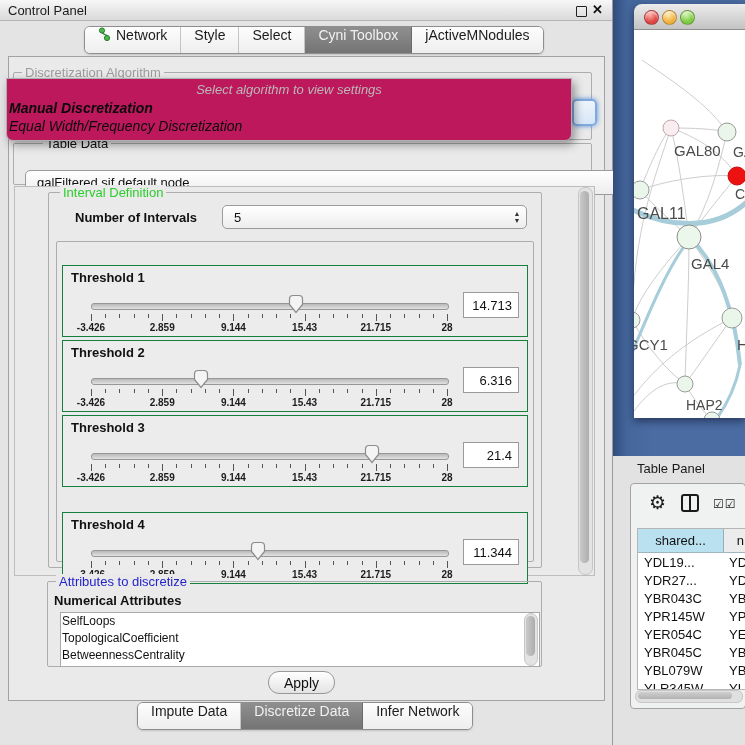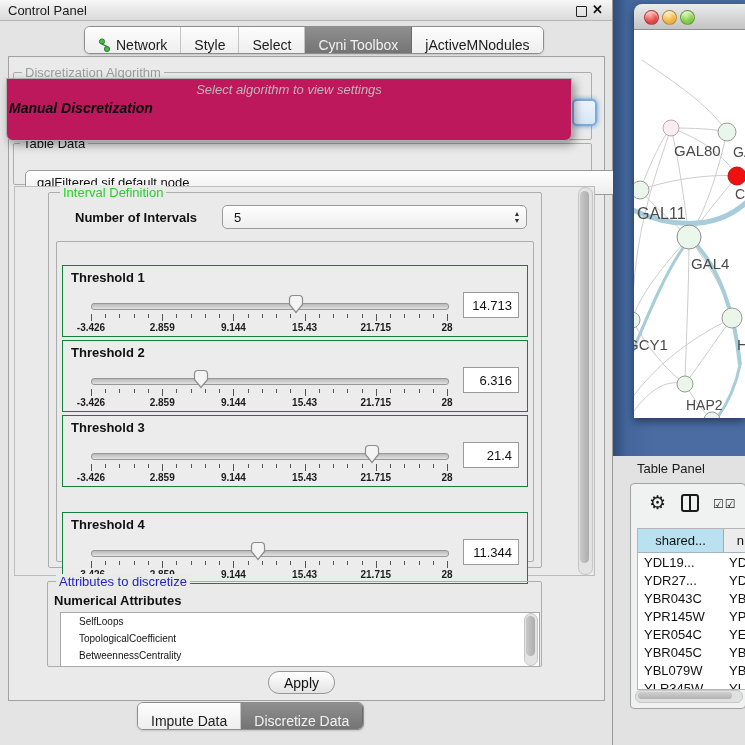--- a/index.html
+++ b/index.html
@@ -8,34 +8,34 @@
   .abs{position:absolute;}
 
   
   #cp-window{left:0;top:0;width:612px;height:745px;background:#e4e4e4;border-right:1px solid #9a9a9a;}
   #cp-titlebar{left:0;top:0;width:612px;height:20px;background:linear-gradient(#f7f7f7,#dadada);border-bottom:1px solid #b5b5b5;}
   #cp-title{left:8px;top:3px;font-size:13px;color:#1a1a1a;}
   #cp-min{left:576px;top:6px;width:9px;height:9px;border:1.6px solid #222;border-radius:1px;}
   #cp-close{left:592px;top:2px;font-size:13px;font-weight:bold;color:#111;}
 
   .tabrow{display:flex;align-items:stretch;background:#fbfbfb;border:1px solid #8e8e8e;border-radius:6px;height:26px;overflow:hidden;box-shadow:0 1px 2px rgba(0,0,0,.15);}
-  .tab{display:flex;align-items:flex-end;gap:5px;padding:0 13px;font-size:14px;color:#1c1c1c;border-right:1px solid #c4c4c4;background:linear-gradient(#fdfdfd,#eeeeee);cursor:default;}
+  .tab{display:flex;align-items:flex-start;gap:5px;padding:0 13px;font-size:14px;color:#1c1c1c;border-right:1px solid #c4c4c4;background:linear-gradient(#fdfdfd,#eeeeee);cursor:default;}
   .tab:last-child{border-right:none;}
   .tab.selected{background:linear-gradient(#8f8f8f,#747474);color:#f1f1f1;border-right:1px solid #6b6b6b;}
   #top-tabs{left:84px;top:26px;}
   #bottom-tabs{left:137px;top:702px;}
 
   #content-panel{left:8px;top:56px;width:595px;height:643px;background:#eaeaea;border:1px solid #a2a2a2;}
 
   .groupbox{border:1px solid #adadad;border-radius:2px;}
   .grouptitle{position:absolute;font-size:13px;background:#eaeaea;padding:0 3px;white-space:nowrap;}
   .gt-green{color:#2ecc2e;}
   .gt-blue{color:#2323cc;}
   .gt-gray{color:#9c9c9c;}
-  .gt-black{color:#111;}
+  .gt-black{color:#111;margin-left:23px;}
 
   
   .combo{background:linear-gradient(#ffffff,#ededed);border:1px solid #9b9b9b;border-radius:5px;display:flex;align-items:center;}
   .combo .txt{font-size:13px;color:#111;padding-left:11px;flex:1;white-space:nowrap;overflow:hidden;}
   .combo .arrows{width:18px;text-align:center;font-size:7px;line-height:7px;color:#333;}
 
   
   #algo-popup{left:6px;top:78px;width:564px;height:61px;background:#be185d;border:1px solid #b0b0b0;border-radius:0 0 7px 7px;box-shadow:3px 4px 10px rgba(0,0,0,.38);z-index:6;font-style:italic;}
   #algo-hint{position:absolute;left:0;top:3px;width:100%;text-align:center;font-size:13px;color:#b9b9b9;}
   .algo-opt{position:absolute;left:2px;font-size:14px;color:#0a0a0a;white-space:nowrap;}
@@ -54,21 +54,21 @@
   .thr-track{position:absolute;left:28px;top:37px;width:356px;height:5px;border-radius:3px;background:linear-gradient(#b9b9b9,#e2e2e2);border:1px solid #979797;}
   .thr-thumb{position:absolute;top:28px;width:18px;height:20px;}
   .tick{position:absolute;width:1px;background:#555;}
   .tick.minor{height:4px;top:48px;}
   .tick.major{height:7px;top:48px;}
   .axis-lab{position:absolute;top:56px;font-size:10px;font-weight:bold;color:#1c1c1c;transform:translateX(-50%);white-space:nowrap;}
   .thr-value{position:absolute;right:8px;top:26px;width:56px;height:26px;background:#ffffff;border:1px solid #9a9a9a;font-size:13px;color:#111;display:flex;align-items:center;justify-content:flex-end;padding-right:6px;box-sizing:border-box;}
 
   
   #attr-list{left:60px;top:612px;width:478px;height:53px;background:#ffffff;border:1px solid #a8a8a8;overflow:hidden;}
-  .attr-item{font-size:10px;color:#111;padding-left:18px;line-height:17px;white-space:nowrap;}
+  .attr-item{font-size:12px;color:#111;padding-left:1px;line-height:17px;white-space:nowrap;}
 
   
   #apply-btn{left:268px;top:671px;width:65px;height:21px;border:1px solid #989898;border-radius:11px;background:linear-gradient(#ffffff,#e3e3e3);font-size:14px;color:#111;display:flex;align-items:center;justify-content:center;}
 
   
   #right-col{left:613px;top:0;width:132px;height:745px;background:#e2e2e2;}
   #desktop-blue{left:613px;top:0;width:132px;height:456px;background:linear-gradient(90deg,#304d7d 0px,#44669b 14px,#4a6ca3 40px);}
   #net-window{left:634px;top:4px;width:111px;height:414px;border-radius:8px 0 0 0;overflow:hidden;box-shadow:0 3px 9px rgba(0,0,20,.5);}
   #net-titlebar{position:relative;height:25px;background:linear-gradient(#ececec,#c3c3c3);border-bottom:1px solid #8f8f8f;}
   .light{position:absolute;top:6px;width:13px;height:13px;border-radius:50%;border:1px solid rgba(0,0,0,.25);box-shadow:inset 0 2px 2px rgba(255,255,255,.6);}
@@ -133,20 +133,21 @@
 
     <div class="abs" id="content-panel"></div>
 
     <div class="abs groupbox" style="left:13px;top:72px;width:577px;height:66px;"></div>
     <div class="grouptitle gt-gray" style="left:22px;top:65px;">Discretization Algorithm</div>
     <div class="abs" id="algo-combo-focus"></div>
 
     <div class="abs" id="algo-popup">
       <div id="algo-hint">Select algorithm to view settings</div>
       <div class="algo-opt" id="algo-opt-0">Manual Discretization</div>
+      <div class="algo-opt" id="algo-opt-1">Equal Width/Frequency Discretization</div>
     </div>
 
     <div class="abs groupbox" style="left:13px;top:143px;width:577px;height:40px;">
       <div class="combo" style="position:absolute;left:11px;top:26px;width:606px;height:25px;box-sizing:border-box;justify-content:center;">
         <div class="txt">galFiltered.sif default node</div>
         <div class="arrows">▲<br>▼</div>
       </div>
     </div>
     <div class="grouptitle gt-black" style="left:20px;top:136px;">Table Data</div>
 
@@ -349,20 +350,23 @@
     </div>
 
     <div class="abs" id="apply-btn">Apply</div>
 
     <div class="abs tabrow" id="bottom-tabs">
         <div class="tab">
           <span>Impute Data</span>
         </div>
         <div class="tab selected">
           <span>Discretize Data</span>
+        </div>
+        <div class="tab">
+          <span>Infer Network</span>
         </div>
       </div>
   </div>
 
   <div class="abs" id="right-col"></div>
   <div class="abs" id="desktop-blue"></div>
 
   <div class="abs" id="net-window">
     <div id="net-titlebar">
       <div class="light" style="left: 10px; background: radial-gradient(circle at 40% 30%, rgb(255, 176, 168), rgb(222, 70, 67) 60%);" id="light-red"></div>

